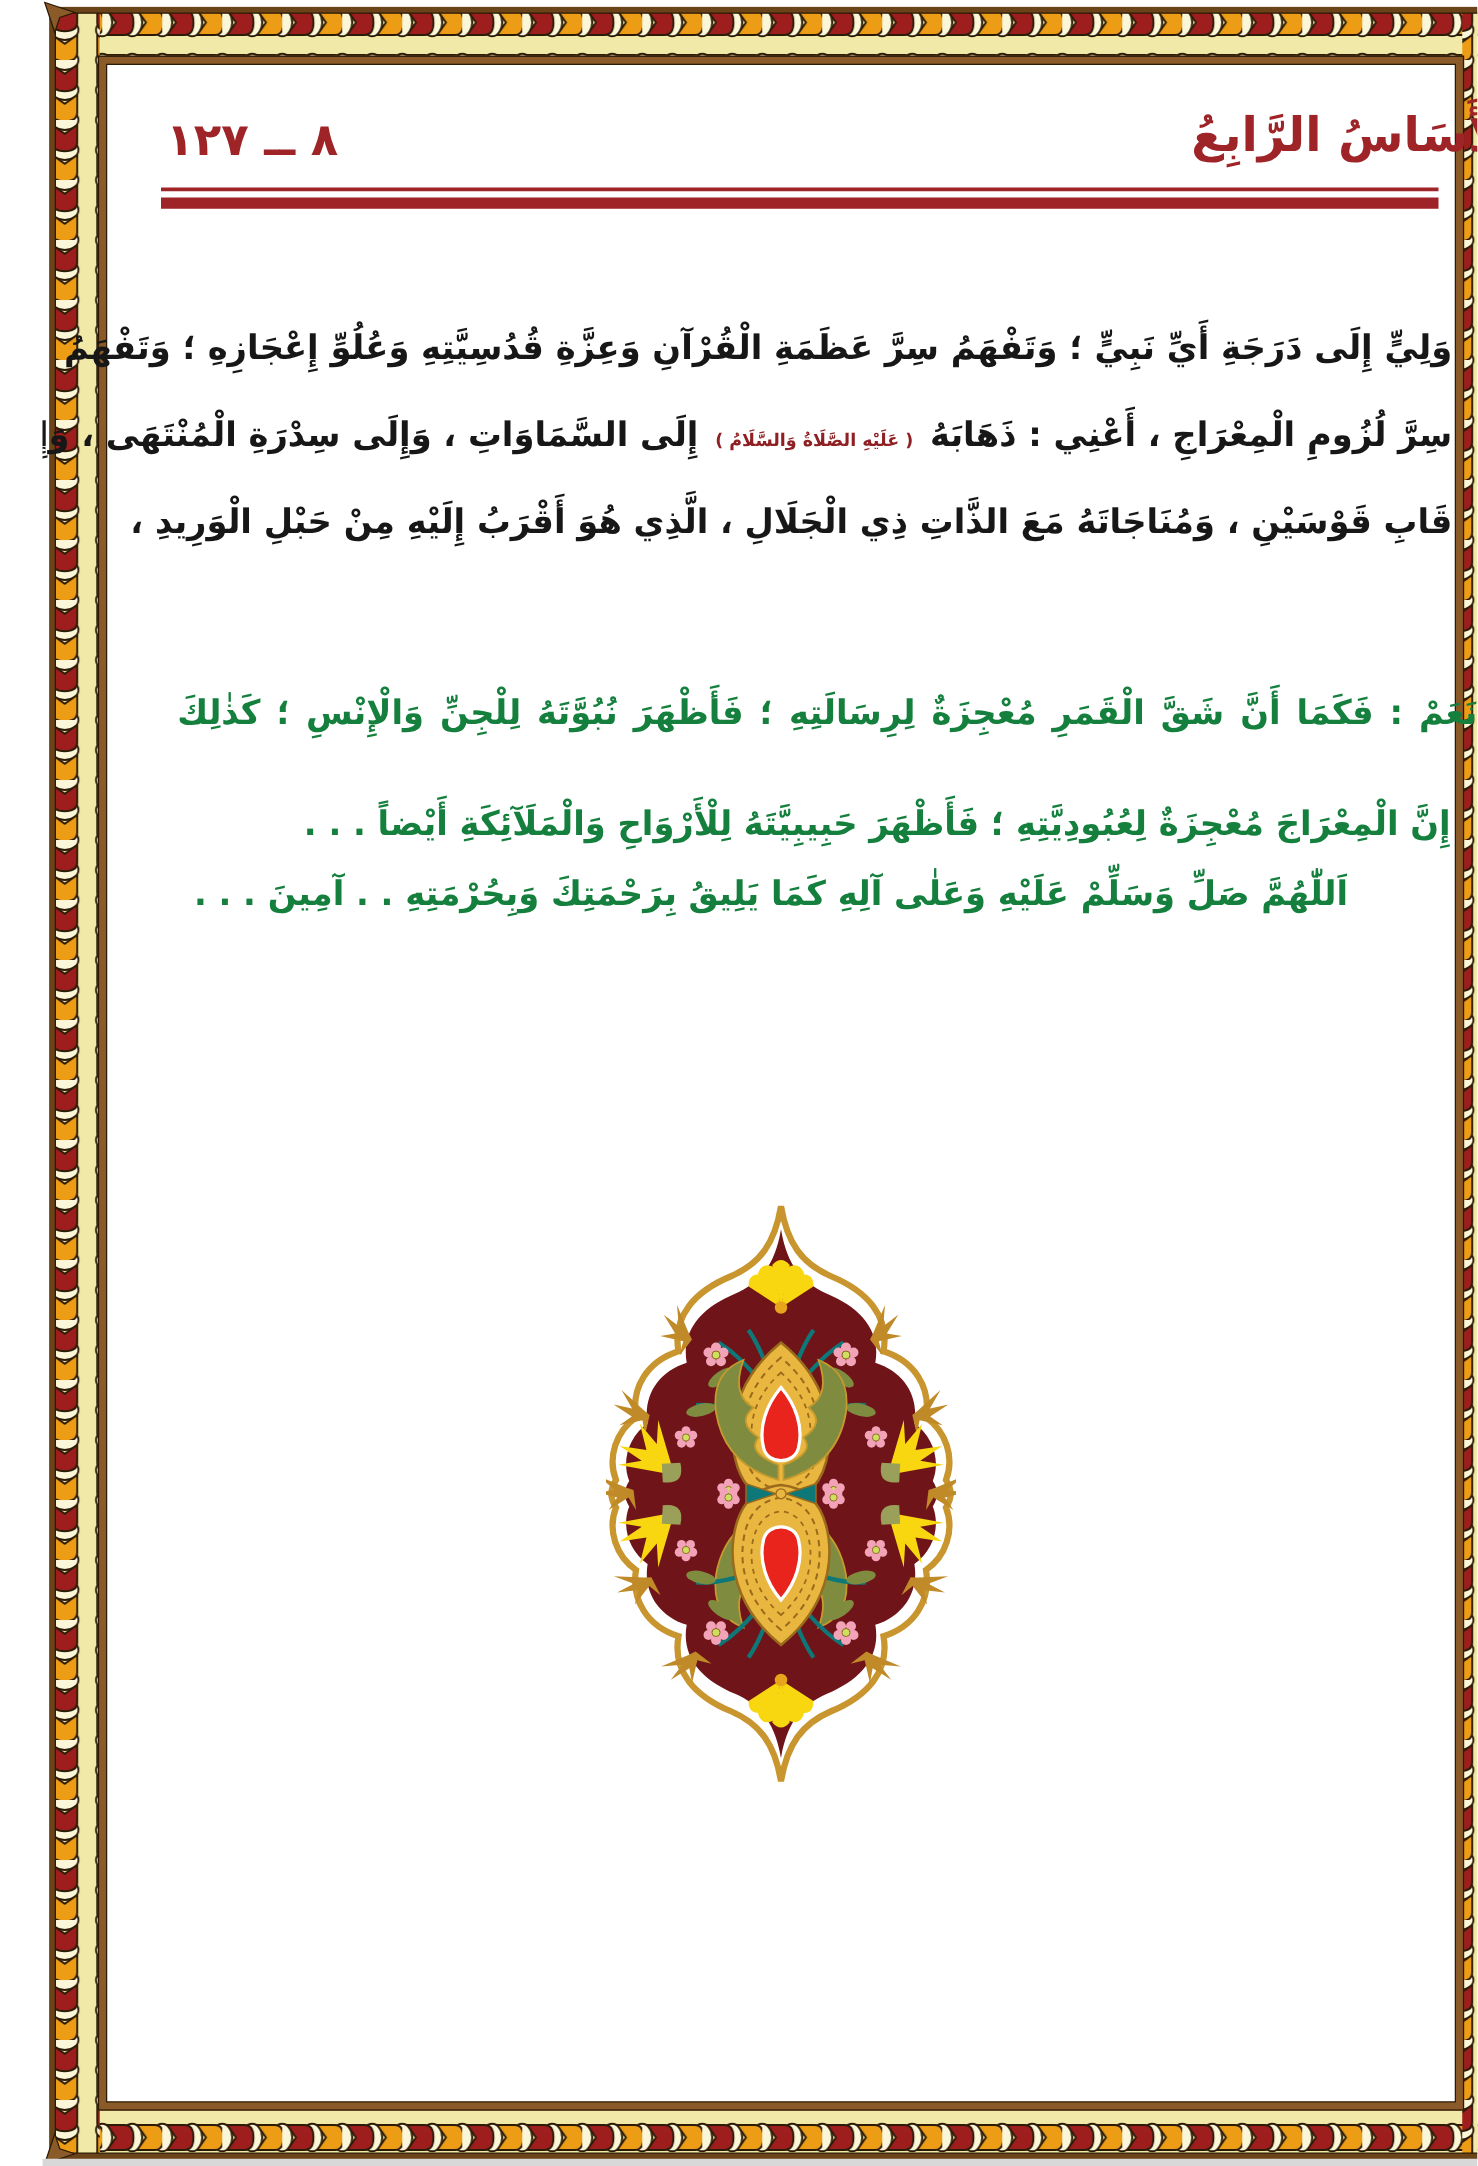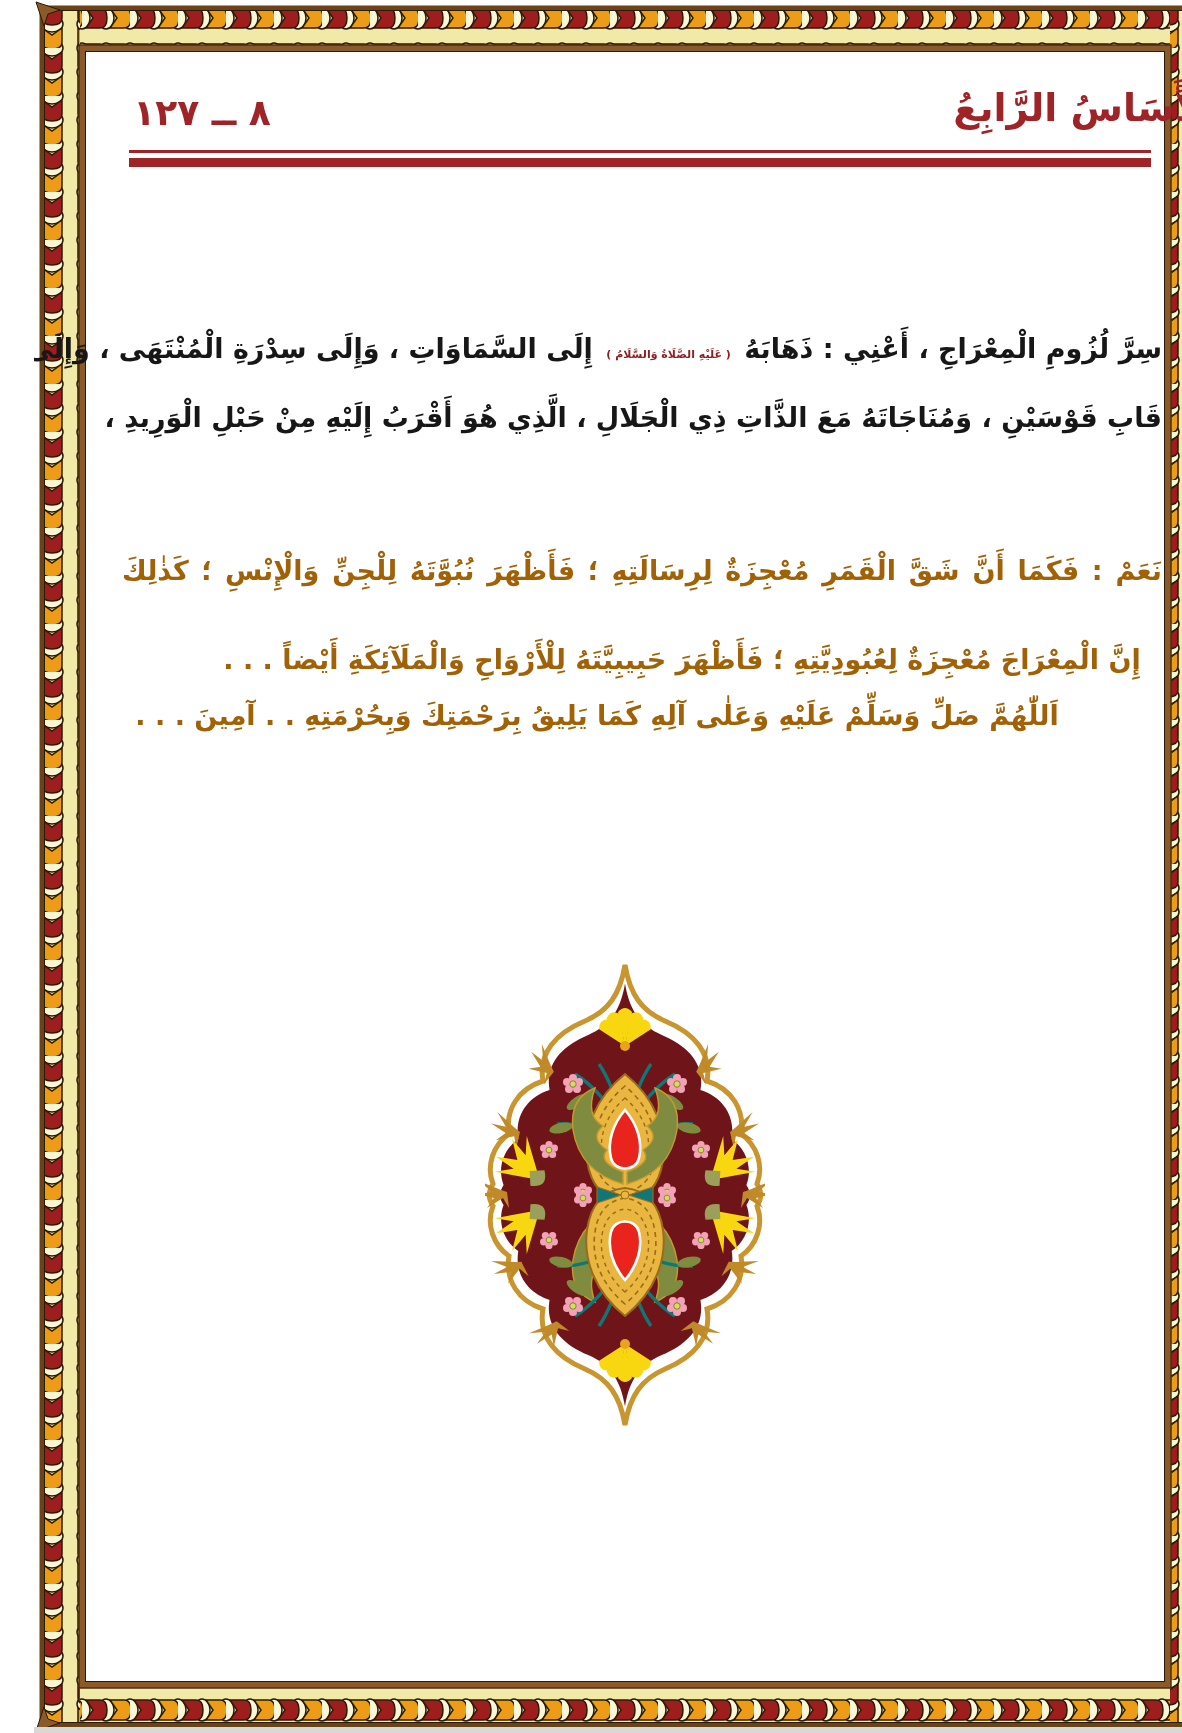--- a/index.html
+++ b/index.html
@@ -24,22 +24,22 @@
   .rule-thin{position:absolute;left:95px;top:150px;width:1022px;height:3px;background:#9e2428;}
   .rule-thick{position:absolute;left:95px;top:158px;width:1022px;height:9px;background:#9e2428;}
   
   .line{
     position:absolute;left:88px;width:1040px;height:56px;line-height:56px;
     font-size:27px;font-weight:bold;direction:rtl;white-space:nowrap;overflow:visible;
   }
   .justify{text-align:justify;text-align-last:justify;}
   .center{text-align:center;}
   .black{color:#171717;}
-  .red{color:#a16207;}
-  .honorific{color:#8e1f22;font-size:11px;font-weight:bold;padding:0 4px;}
+  .red{color:#15803d;margin-left:20px;}
+  .honorific{color:#8e1f22;font-size:14px;font-weight:bold;padding:0 4px;}
   .medallion{position:absolute;left:451px;top:962px;width:280px;height:466px;}
   .bottom-shadow{position:absolute;left:0;top:1727px;width:1182px;height:6px;background:#d8d8d8;}
 </style>
 </head>
 <body>
 
 <div class="page">
 
   <svg class="border-svg" xmlns="http://www.w3.org/2000/svg">
     <defs>
@@ -79,20 +79,21 @@
       <path d="M1172,1707 L1180,1731 L1156,1723 L1168,1719 Z"></path>
     </g>
   </svg>
 
   <div class="page-number">٨ ــ ١٢٧</div>
   <div class="chapter-title">اَلْأَسَاسُ الرَّابِعُ</div>
   <div class="ghost-title">اَلْمَقَالَةُ</div>
   <div class="rule-thin"></div>
   <div class="rule-thick"></div>
 
+  <div class="line justify black" style="top:251px">وَلِيٍّ إِلَى دَرَجَةِ أَيِّ نَبِيٍّ ؛ وَتَفْهَمُ سِرَّ عَظَمَةِ الْقُرْآنِ وَعِزَّةِ قُدُسِيَّتِهِ وَعُلُوِّ إِعْجَازِهِ ؛ وَتَفْهَمُ</div>
   <div class="line justify black" style="top:321px">
     <span>سِرَّ لُزُومِ الْمِعْرَاجِ ، أَعْنِي : ذَهَابَهُ</span>
     <span class="honorific">( عَلَيْهِ الصَّلَاةُ وَالسَّلَامُ )</span>
     <span>إِلَى السَّمَاوَاتِ ، وَإِلَى سِدْرَةِ الْمُنْتَهَى ، وَإِلَى</span>
   </div>
   <div class="line justify black" style="top:390px">قَابِ قَوْسَيْنِ ، وَمُنَاجَاتَهُ مَعَ الذَّاتِ ذِي الْجَلَالِ ، الَّذِي هُوَ أَقْرَبُ إِلَيْهِ مِنْ حَبْلِ الْوَرِيدِ ،</div>
 
   <div class="line justify red" style="top:543px">نَعَمْ : فَكَمَا أَنَّ شَقَّ الْقَمَرِ مُعْجِزَةٌ لِرِسَالَتِهِ ؛ فَأَظْهَرَ نُبُوَّتَهُ لِلْجِنِّ وَالْإِنْسِ ؛ كَذٰلِكَ</div>
   <div class="line center red" style="top:632px;left:128px">إِنَّ الْمِعْرَاجَ مُعْجِزَةٌ لِعُبُودِيَّتِهِ ؛ فَأَظْهَرَ حَبِيبِيَّتَهُ لِلْأَرْوَاحِ وَالْمَلَآئِكَةِ أَيْضاً . . .</div>
 

